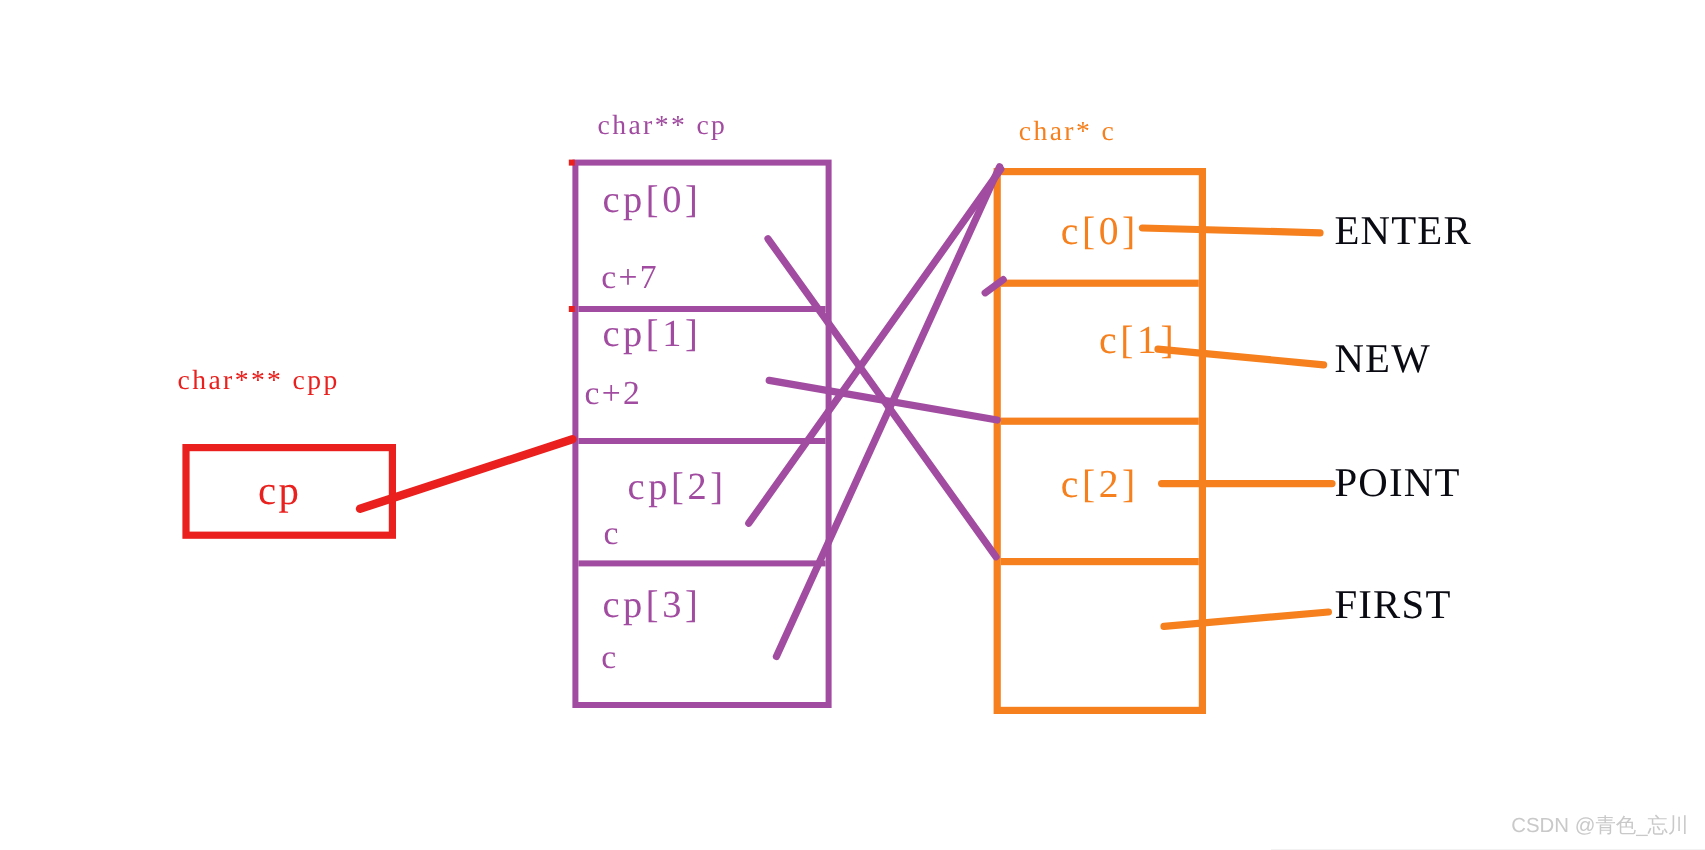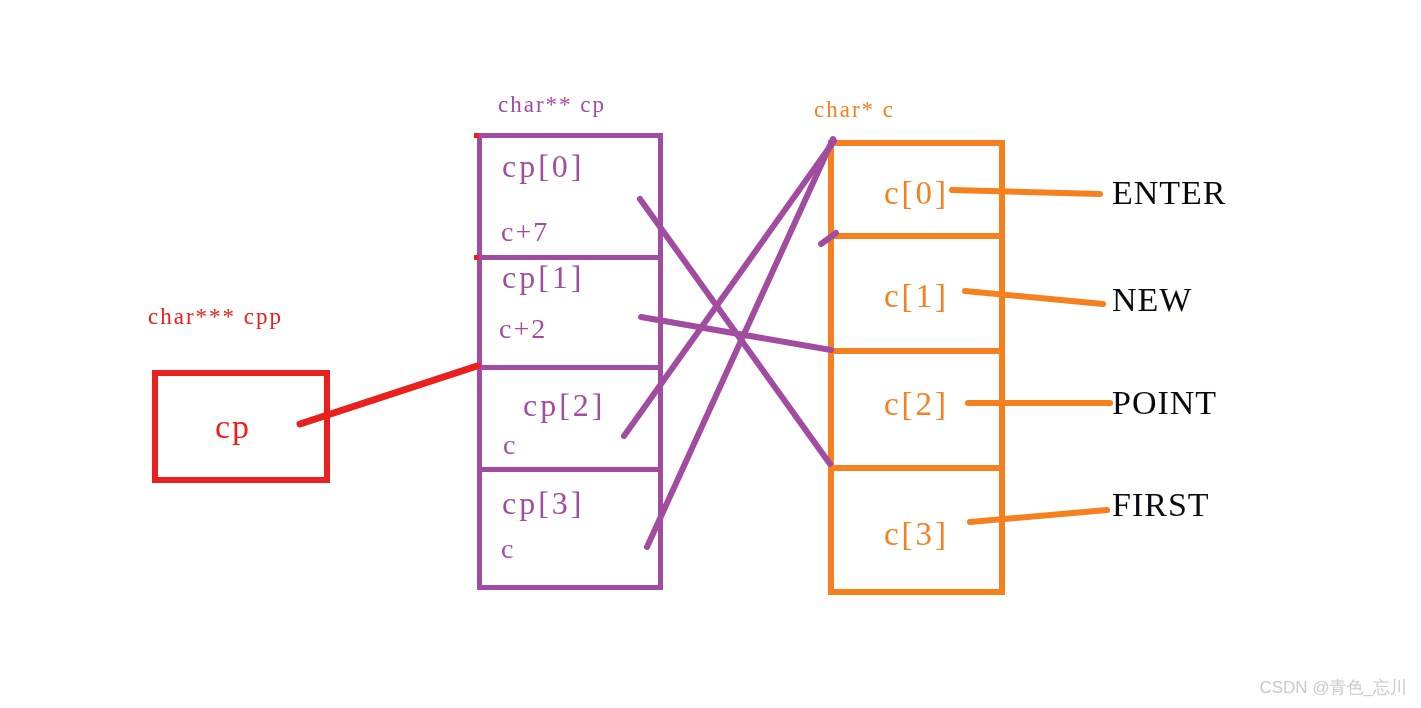--- a/index.html
+++ b/index.html
@@ -9,32 +9,32 @@
   html,body{margin:0;padding:0;background:#e9e9e9;}
   .canvas{
     position:relative; width:1421px; height:708px;
     background:var(--background); overflow:hidden;
     font-family:"Liberation Serif","DejaVu Serif",serif;
   }
   .abs{position:absolute;}
   
   .box-title{font-size:23px; letter-spacing:2px; white-space:nowrap;}
   .t-purple{color:var(--purple);}
-  .t-orange{color:var(--orange);}
+  .t-orange{color:var(--orange);margin-left:35px;}
   .t-red{color:var(--red);}
   
   .cpp-box{
-    left:152px; top:370px; width:178px; height:113px;
+    left:152px; top:370px; width:178px; height:79px;
     border:6px solid var(--red); box-sizing:border-box;
     display:flex; align-items:center; justify-content:center;
   }
   .cpp-box .val{color:var(--red); font-size:34px; letter-spacing:2px; padding-right:16px;}
   
   .cp-box{
-    left:477px; top:133px; width:186px; height:457px;
+    left:477px; top:133px; width:216px; height:457px;
     border:5px solid var(--purple); box-sizing:border-box;
   }
   .cp-div{position:absolute; left:0; width:100%; height:5px; background:var(--purple);}
   .cp-name{position:absolute; color:var(--purple); font-size:32px; letter-spacing:3px; white-space:nowrap;}
   .cp-val{position:absolute; color:var(--purple); font-size:28px; letter-spacing:2px; white-space:nowrap;}
   
   .c-box{
     left:828px; top:140px; width:177px; height:455px;
     border:6px solid var(--orange); box-sizing:border-box;
   }
@@ -66,41 +66,40 @@
 
   <div class="abs cp-box">
     <div class="cp-div" style="top:117px;"></div>
     <div class="cp-div" style="top:227px;"></div>
     <div class="cp-div" style="top:329px;"></div>
 
     <div class="cp-name" style="left:20px; top:10px;">cp[0]</div>
     <div class="cp-val" style="left:19px; top:78px;">c+7</div>
 
     <div class="cp-name" style="left:20px; top:121px;">cp[1]</div>
-    <div class="cp-val" style="left:17px; top:175px;">c+2</div>
+    <div class="cp-val" style="left:5px; top:175px;">c+2</div>
 
     <div class="cp-name" style="left:21px; top:249px;margin-left:20px;">cp[2]</div>
     <div class="cp-val" style="left:21px; top:291px;">c</div>
 
     <div class="cp-name" style="left:20px; top:347px;">cp[3]</div>
     <div class="cp-val" style="left:19px; top:395px;">c</div>
   </div>
 
   <div class="dot abs" style="left:474px; top:133px;"></div>
   <div class="dot abs" style="left:474px; top:255px;"></div>
 
   <div class="abs c-box">
     <div class="c-div" style="top:87px;"></div>
     <div class="c-div" style="top:202px;"></div>
     <div class="c-div" style="top:319px;"></div>
 
     <div class="c-name" style="top:29px;">c[0]</div>
-    <div class="c-name" style="top:132px;">c[1]</div>
+    <div class="c-name" style="top:120px;padding-left:32px;">c[1]</div>
     <div class="c-name" style="top:240px;">c[2]</div>
-    <div class="c-name" style="top:370px;">c[3]</div>
   </div>
 
   <div class="abs str-label" style="left:1112px; top:174px;">ENTER</div>
   <div class="abs str-label" style="left:1112px; top:281px;">NEW</div>
   <div class="abs str-label" style="left:1112px; top:384px;">POINT</div>
   <div class="abs str-label" style="left:1112px; top:486px;">FIRST</div>
 
   <svg class="overlay" width="1421" height="708" viewBox="0 0 1421 708">
 
     <line x1="300" y1="424" x2="477" y2="366" style="stroke:var(--red)" stroke-width="7" stroke-linecap="round"></line>

